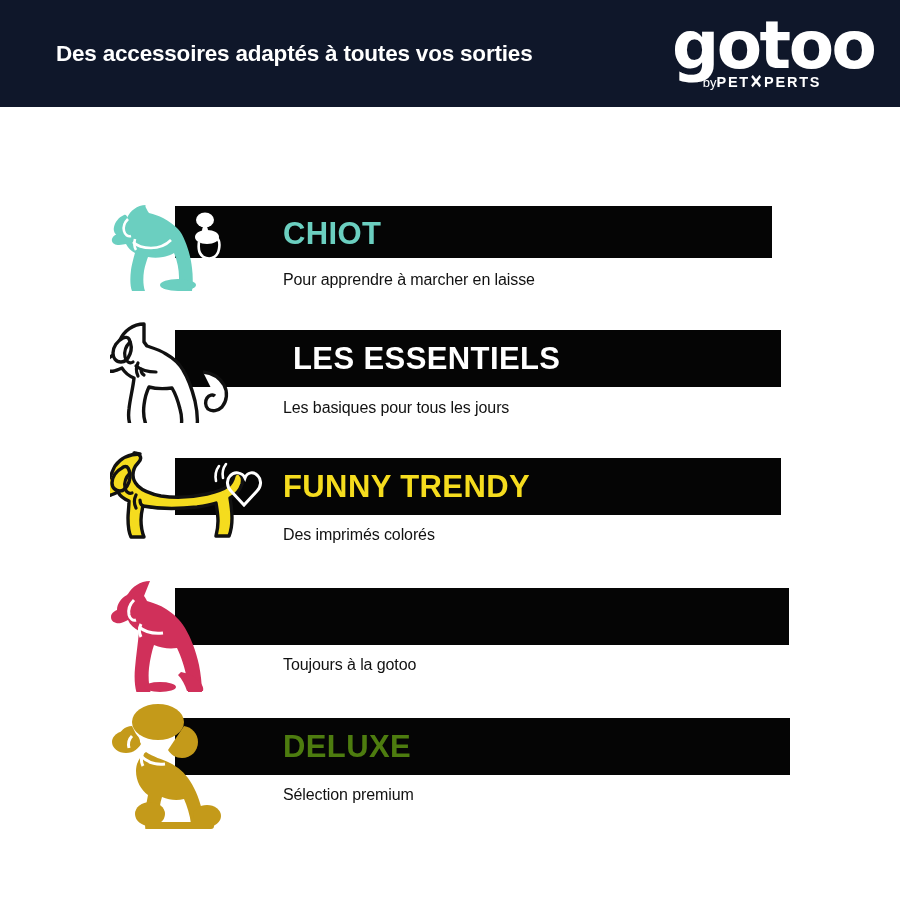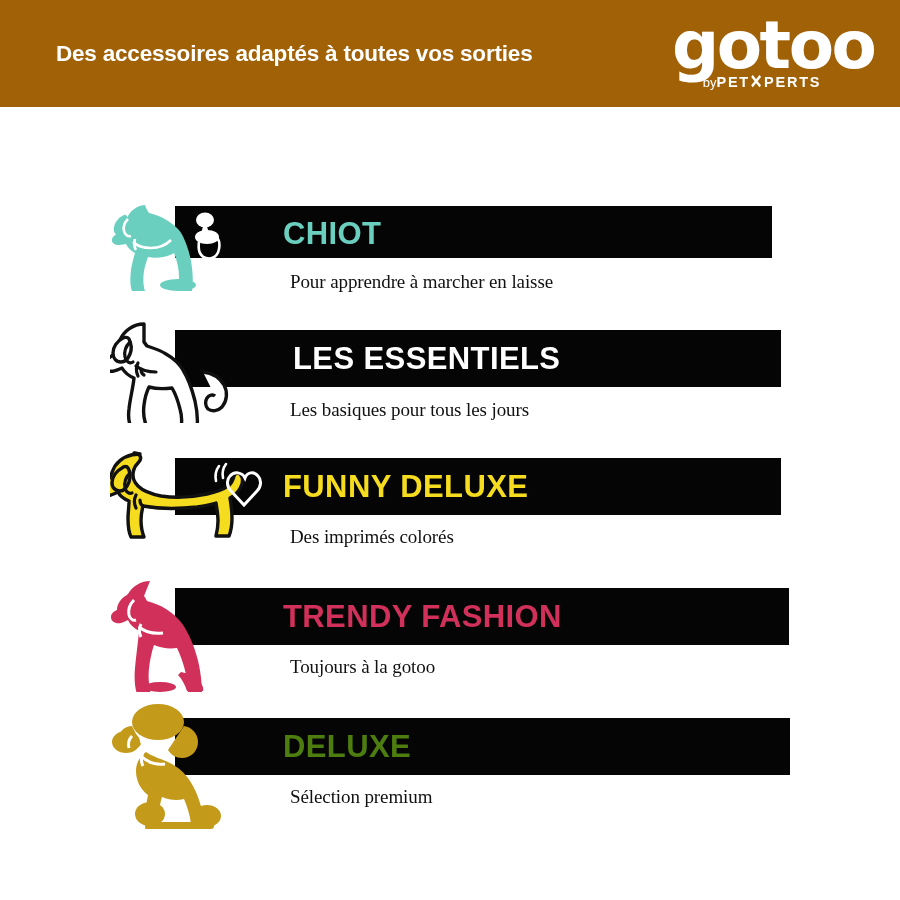--- a/index.html
+++ b/index.html
@@ -14,21 +14,21 @@
     overflow: hidden;
     position: relative;
   }
 
   
   .header {
     position: absolute;
     left: 0; top: 0;
     width: 900px;
     height: 107px;
-    background: #a16207;
+    background: #0f172a;
   }
   .header-title {
     position: absolute;
     left: 56px;
     top: 0;
     height: 107px;
     display: flex;
     align-items: center;
     color: #ffffff;
     font-size: 22.5px;
@@ -93,26 +93,25 @@
     position: absolute;
     left: 283px;
     font-size: 31px;
     font-weight: bold;
     letter-spacing: 0.4px;
     white-space: nowrap;
     font-family: "Liberation Sans", sans-serif;
   }
   .row-sub {
     position: absolute;
-    left: 290px;
-    font-size: 19px;
+    left: 283px;
+    font-size: 16px;
     color: #111111;
     white-space: nowrap;
     letter-spacing: -0.1px;
-    font-family: Liberation Serif, serif;
   }
   .dog {
     position: absolute;
     left: 110px;
   }
   .dog svg { display: block; }
   .badge { position: absolute; }
   .badge svg { display: block; }
 </style>
 </head>
@@ -213,21 +212,21 @@
     <div class="badge" style="left:212px;top:98px;">
       <svg width="60" height="52" viewBox="0 0 60 52">
         <path d="M33 18c-3-6-11-7-15-2-4 4-3 11 1 15l13 14 13-14c4-4 5-11 1-15-4-5-11-4-13 2z" fill="none" stroke="#ffffff" stroke-width="3"></path>
         <g fill="none" stroke="#ffffff" stroke-width="2.6" stroke-linecap="round">
           <path d="M14 4c-3 4-4 9-3 14"></path>
           <path d="M7 6c-3 4-4 10-3 15"></path>
         </g>
       </svg>
     </div>
 
-    <div class="row-title" style="top:107px;color:#F5DC1E;">FUNNY DELUXE</div>
+    <div class="row-title" style="top:107px;color:#F5DC1E;">FUNNY TRENDY</div>
     <div class="row-sub" style="top:164px;">Des imprimés colorés</div>
   </div>
 
   <div class="row" style="top:385px;height:130px;">
     <div class="bar" style="left:175px;top:96px;width:614px;height:57px;"></div>
 
     <div class="dog" style="top:85px;">
       <svg width="140" height="115" viewBox="0 0 140 115">
         <g fill="#D0305A">
           <path d="M40 4c-10 0-18 6-22 13-3 5-4 11-8 14-4 3-9 4-9 9 0 5 5 7 10 6 3-1 5-2 7-3 2 5 6 8 11 11 -1 12-3 25-4 37-1 11 0 20 2 26h14c-2-7-3-16-2-26 1-9 3-17 5-23 7 3 15 4 23 3 4 8 8 20 10 31 1 6 1 11 1 15h14c0-9-1-19-3-29-3-14-8-27-14-37-5-8-11-14-19-19-6-4-13-6-19-8-1-2-2-4-3-5z"></path>
@@ -236,21 +235,20 @@
           <ellipse cx="50" cy="110" rx="16" ry="5"></ellipse>
         </g>
         <g fill="none" stroke="#ffffff" stroke-width="3">
           <path d="M24 23c-4 4-6 10-5 15 1 4 4 6 7 5"></path>
           <path d="M29 50c6 5 15 7 24 6"></path>
           <path d="M31 47c-2 4-2 9 0 13"></path>
         </g>
       </svg>
     </div>
 
-    <div class="row-title" style="top:107px;color:#D0305A;">TRENDY FASHION</div>
     <div class="row-sub" style="top:164px;">Toujours à la gotoo</div>
   </div>
 
   <div class="row" style="top:515px;height:140px;">
     <div class="bar" style="left:175px;top:96px;width:615px;height:57px;"></div>
 
     <div class="dog" style="top:82px;">
       <svg width="155" height="125" viewBox="0 0 155 125">
         <g fill="#C49A1A">
           <ellipse cx="48" cy="18" rx="26" ry="18"></ellipse>

